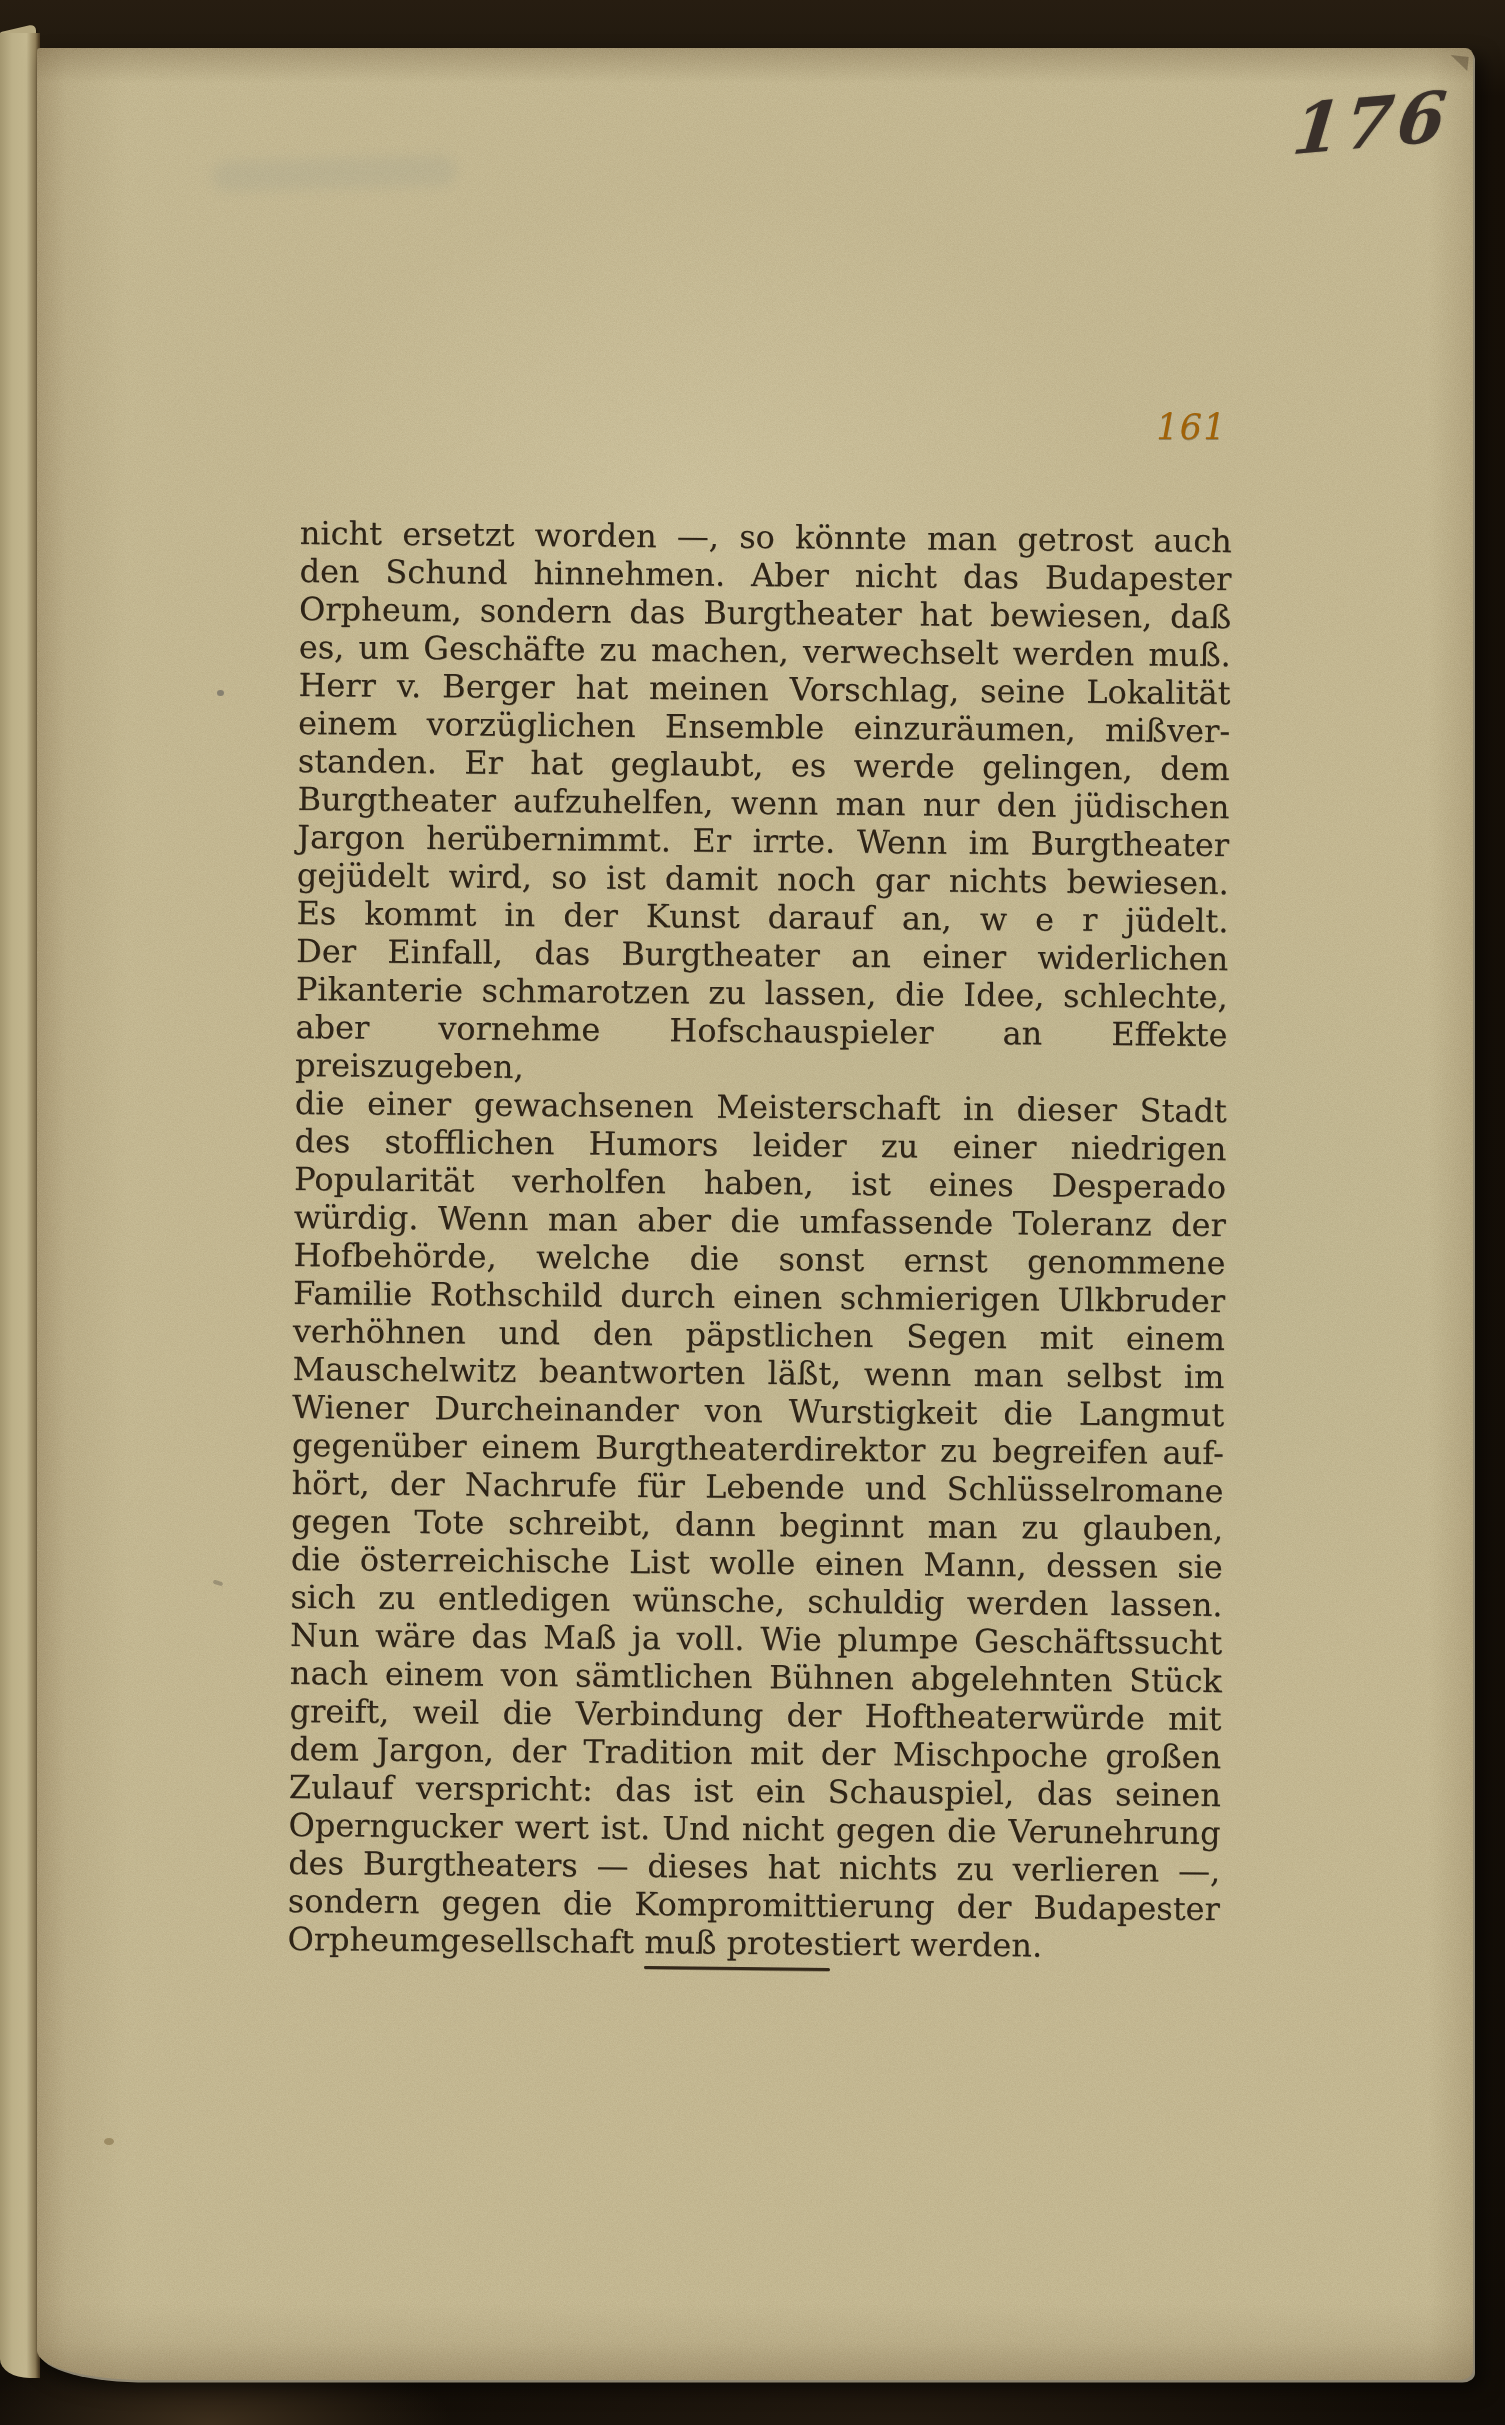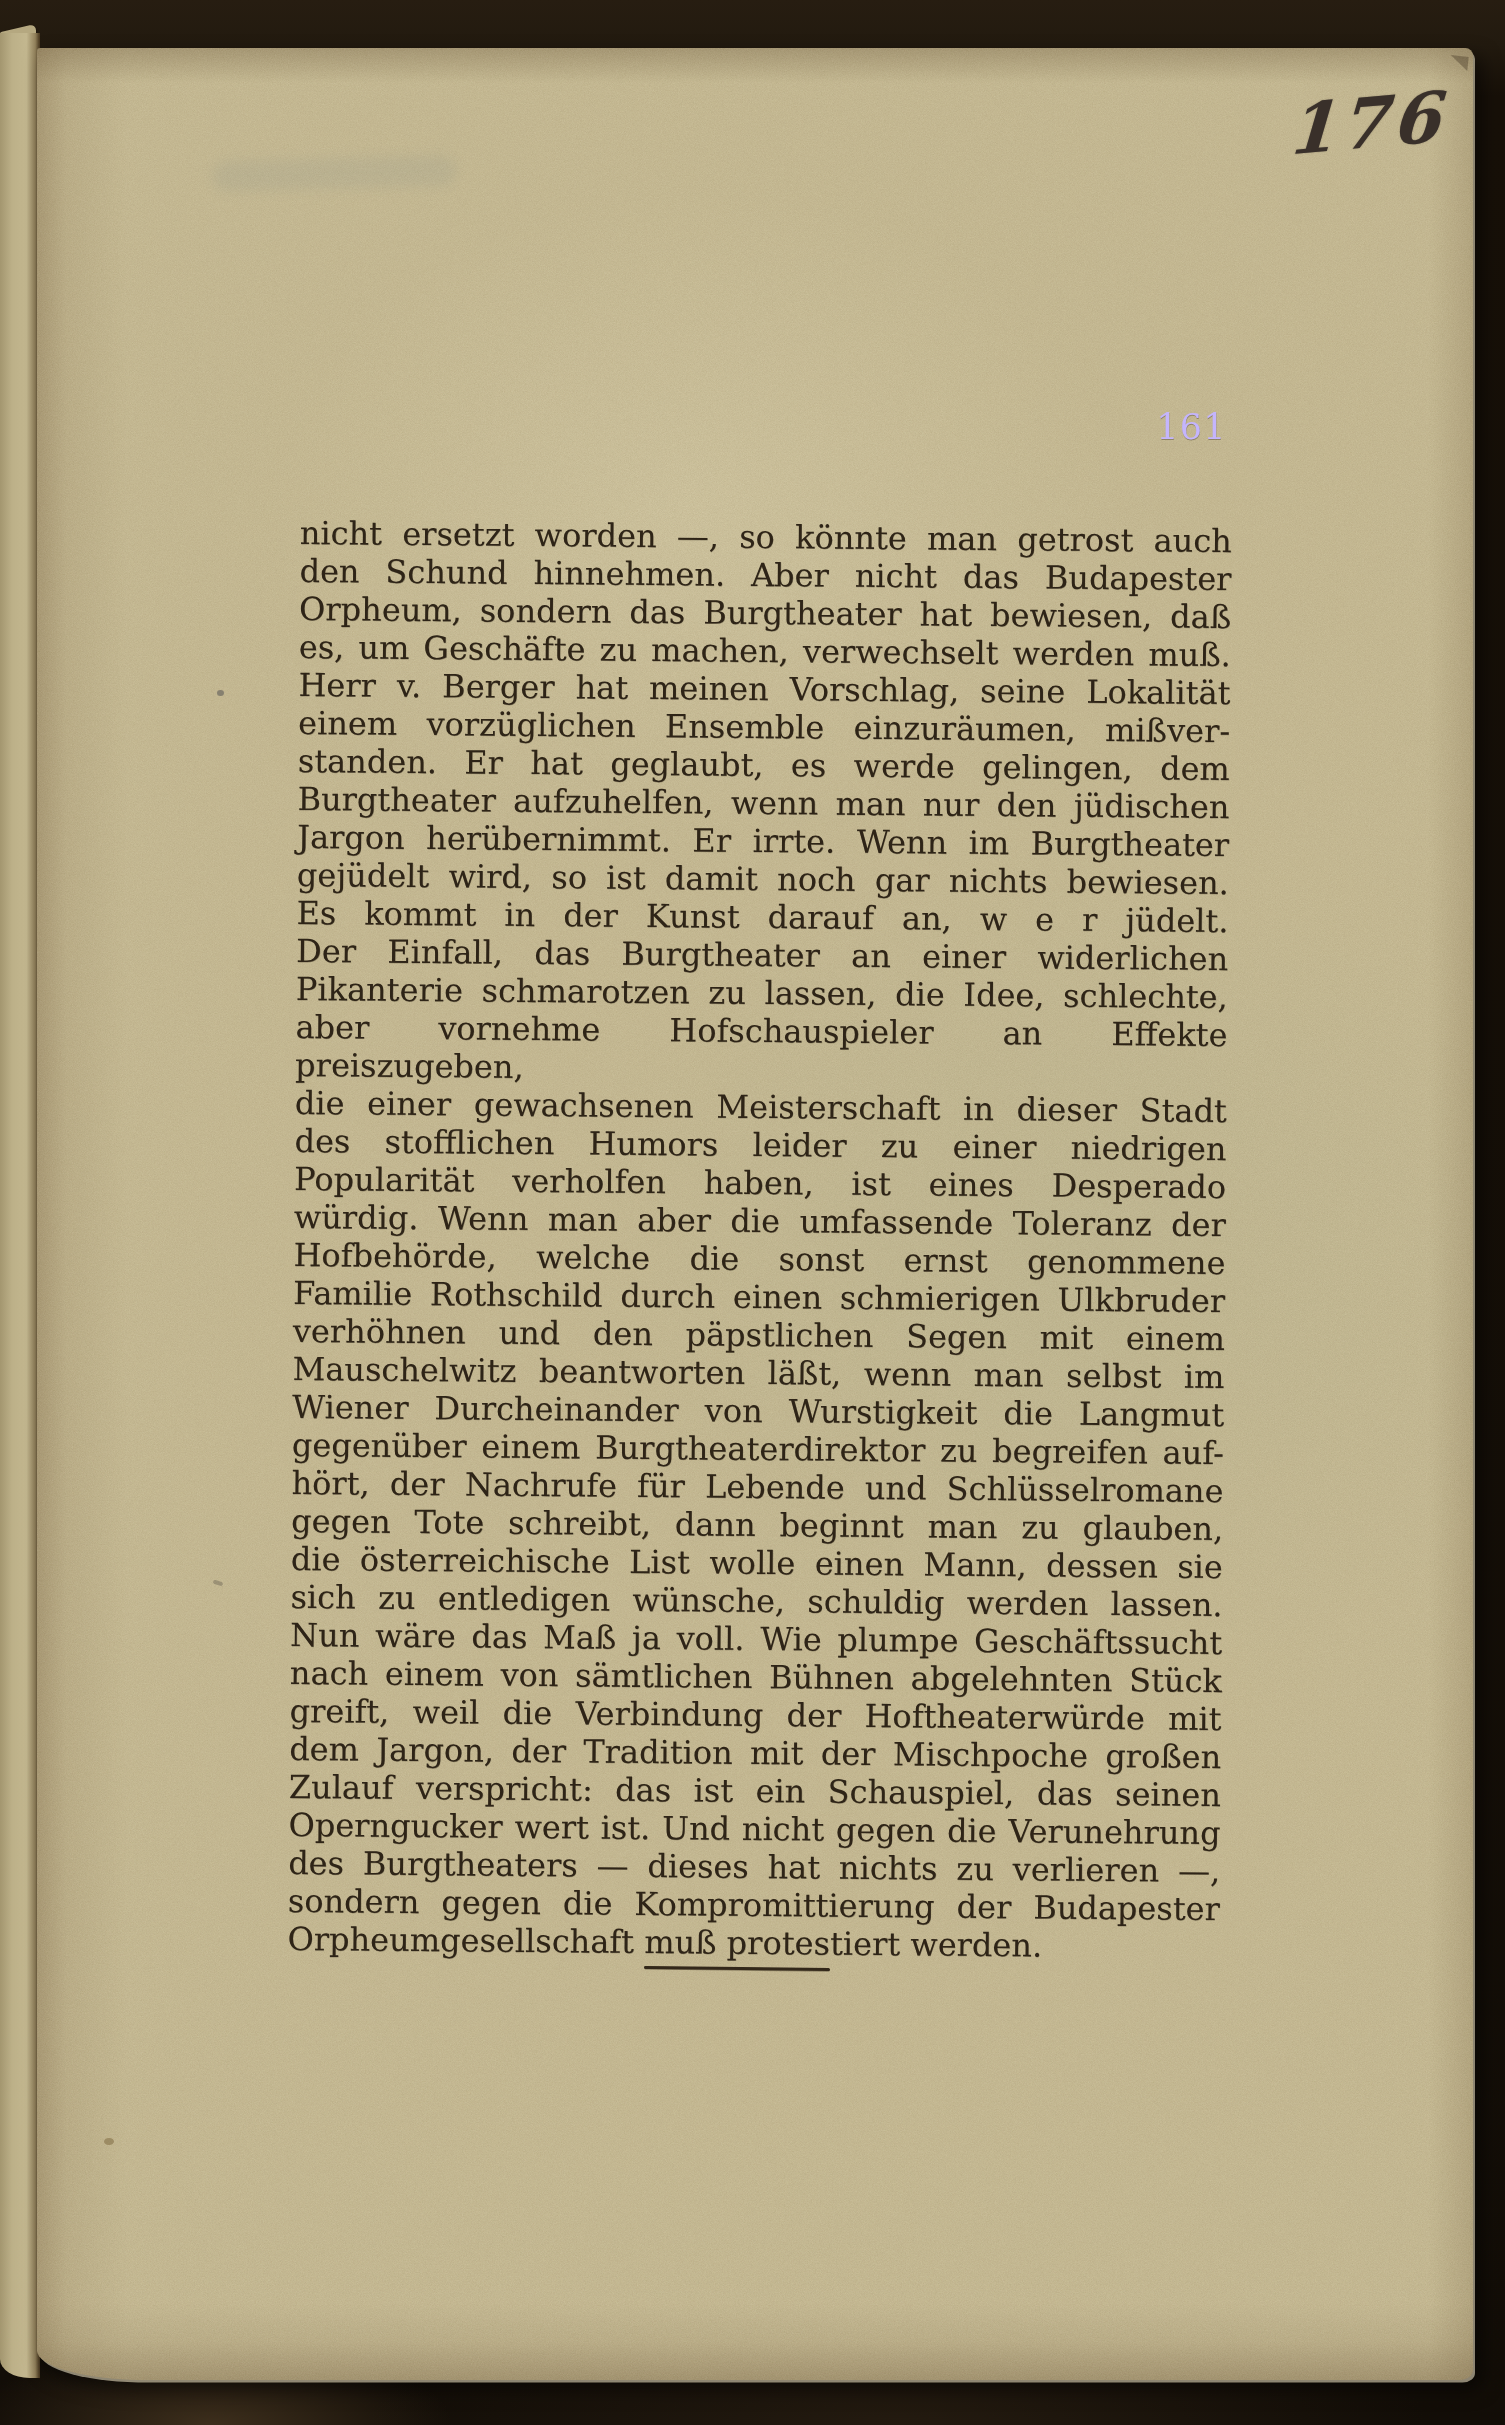--- a/index.html
+++ b/index.html
@@ -47,22 +47,23 @@
   .folio{
     position:absolute;left:1293px;top:82px;
     font-size:69px;font-style:italic;font-weight:600;
     color:#39302a;letter-spacing:4.5px;
     transform:rotate(-5deg) skewX(-11deg);
     text-shadow:0 0 1.3px rgba(57,48,42,.55);
   }
   
   .pageno{
     position:absolute;left:1153px;top:407px;width:77px;text-align:center;
-    font-size:35px;color:#c4b5fd;letter-spacing:1.3px;
+    font-size:35px;color:#a16207;letter-spacing:1.3px;
     text-shadow:0.3px 0.5px 0.5px rgba(46,36,23,.35);
+    font-style:italic;
   }
   
   .textblock{
     position:absolute;left:300px;top:514px;width:932px;
     transform:rotate(.5deg);transform-origin:0 0;
   }
   .line{
     font-size:32px;line-height:38px;color:#2e2417;
     text-align:justify;text-align-last:justify;
     text-shadow:0.3px 0.5px 0.5px rgba(46,36,23,.35);

